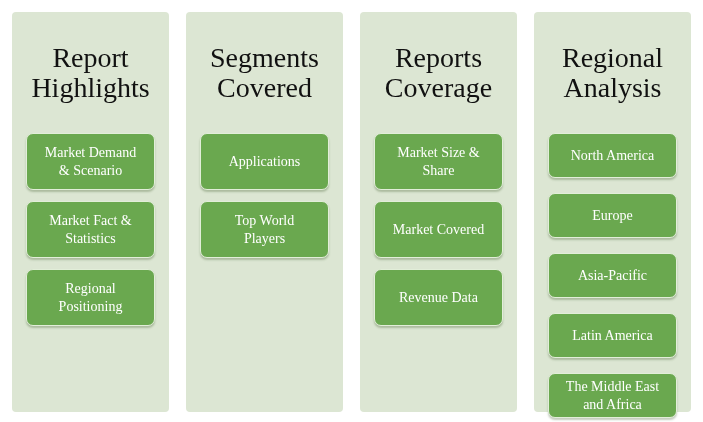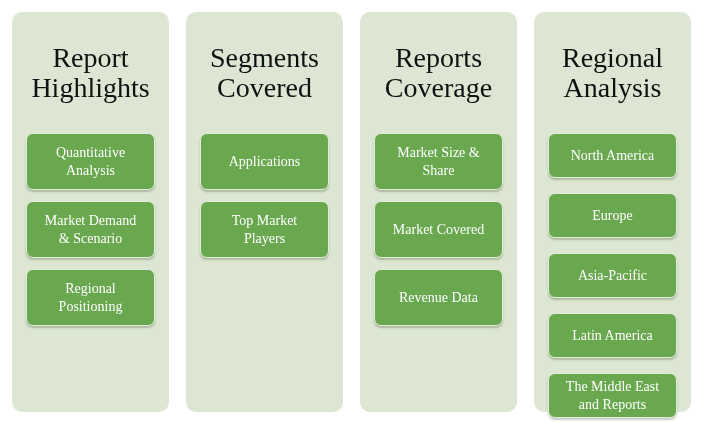--- a/index.html
+++ b/index.html
@@ -23,21 +23,21 @@
     display: flex;
     gap: 17px;
     padding: 12px;
     width: 703px;
     height: 422px;
   }
   .panel {
     width: 157px;
     height: 400px;
     background: var(--panel-bg);
-    border-radius: 10px;
+    border-radius: 4px;
     padding: 0 14px;
     flex: 0 0 auto;
   }
   .panel-title {
     height: 121px;
     display: flex;
     align-items: center;
     justify-content: center;
     text-align: center;
     font-size: 28px;
@@ -69,47 +69,47 @@
   .panel.five .info-box { height: 45px; }
 </style>
 </head>
 <body>
 
 <div class="wrap">
 
   <div class="panel">
     <div class="panel-title">Report Highlights</div>
     <div class="items">
-      <div class="info-box">Quantitative Analysis</div>
       <div class="info-box">Market Demand &amp; Scenario</div>
+      <div class="info-box">Market Fact &amp; Statistics</div>
       <div class="info-box">Regional Positioning</div>
     </div>
   </div>
 
   <div class="panel">
     <div class="panel-title">Segments Covered</div>
     <div class="items">
       <div class="info-box">Applications</div>
-      <div class="info-box">Top Market Players</div>
+      <div class="info-box">Top World Players</div>
     </div>
   </div>
 
   <div class="panel">
     <div class="panel-title">Reports Coverage</div>
     <div class="items">
       <div class="info-box">Market Size &amp; Share</div>
       <div class="info-box">Market Covered</div>
       <div class="info-box">Revenue Data</div>
     </div>
   </div>
 
   <div class="panel five">
     <div class="panel-title">Regional Analysis</div>
     <div class="items">
       <div class="info-box">North America</div>
       <div class="info-box">Europe</div>
       <div class="info-box">Asia-Pacific</div>
       <div class="info-box">Latin America</div>
-      <div class="info-box">The Middle East and Reports</div>
+      <div class="info-box">The Middle East and Africa</div>
     </div>
   </div>
 
 </div>
 
 </body></html>

